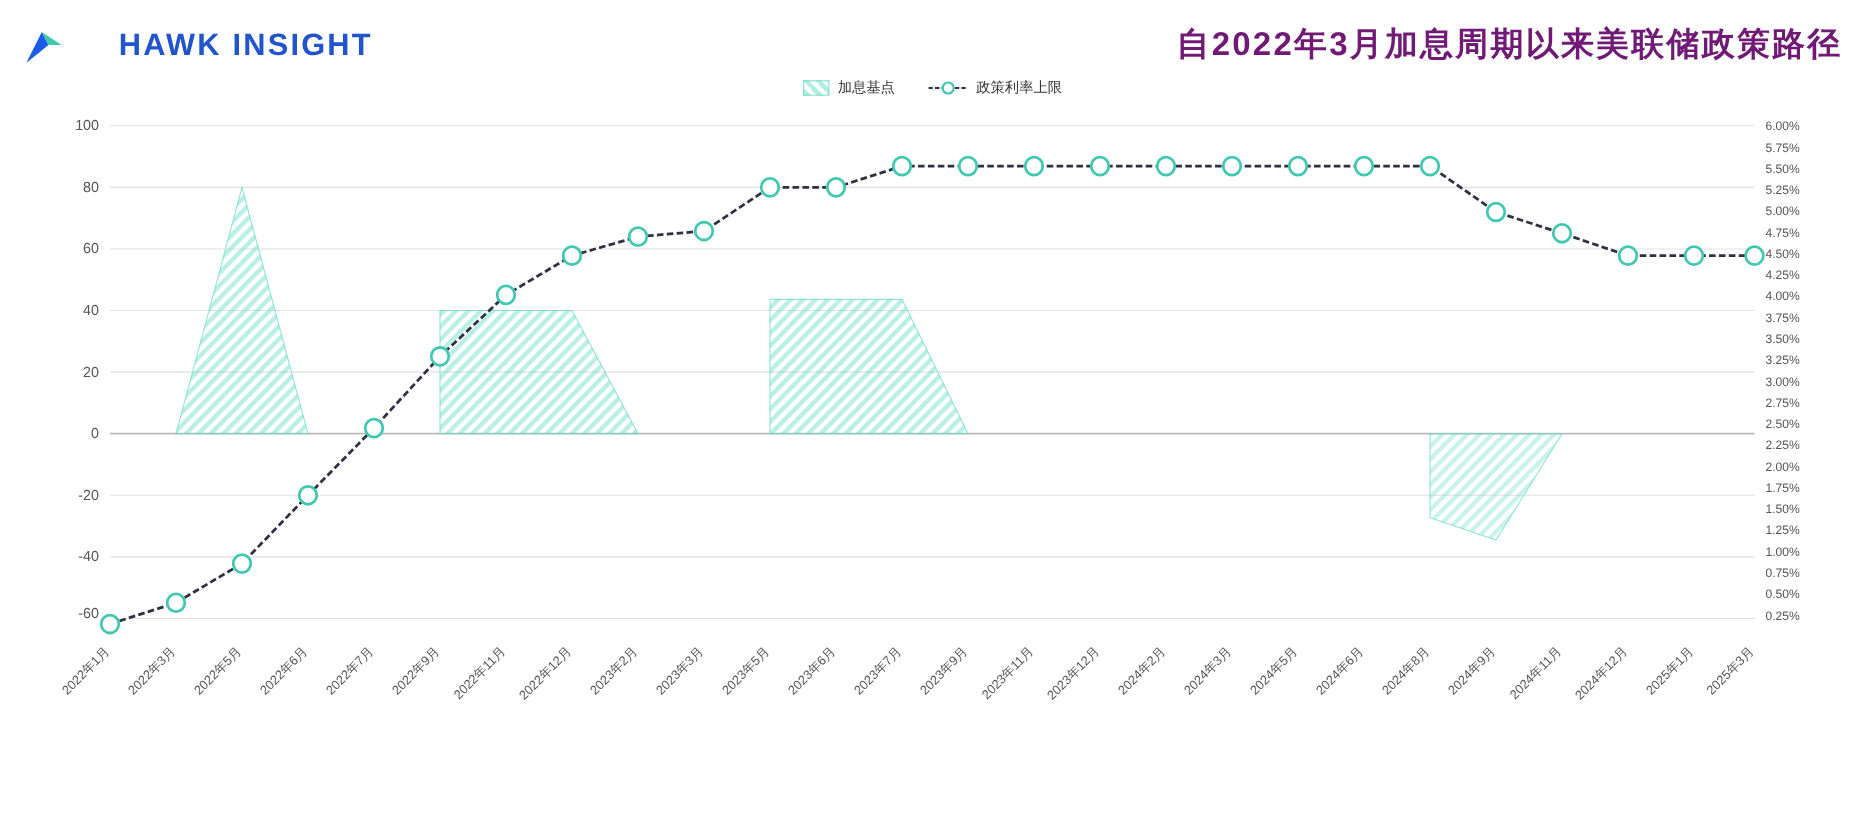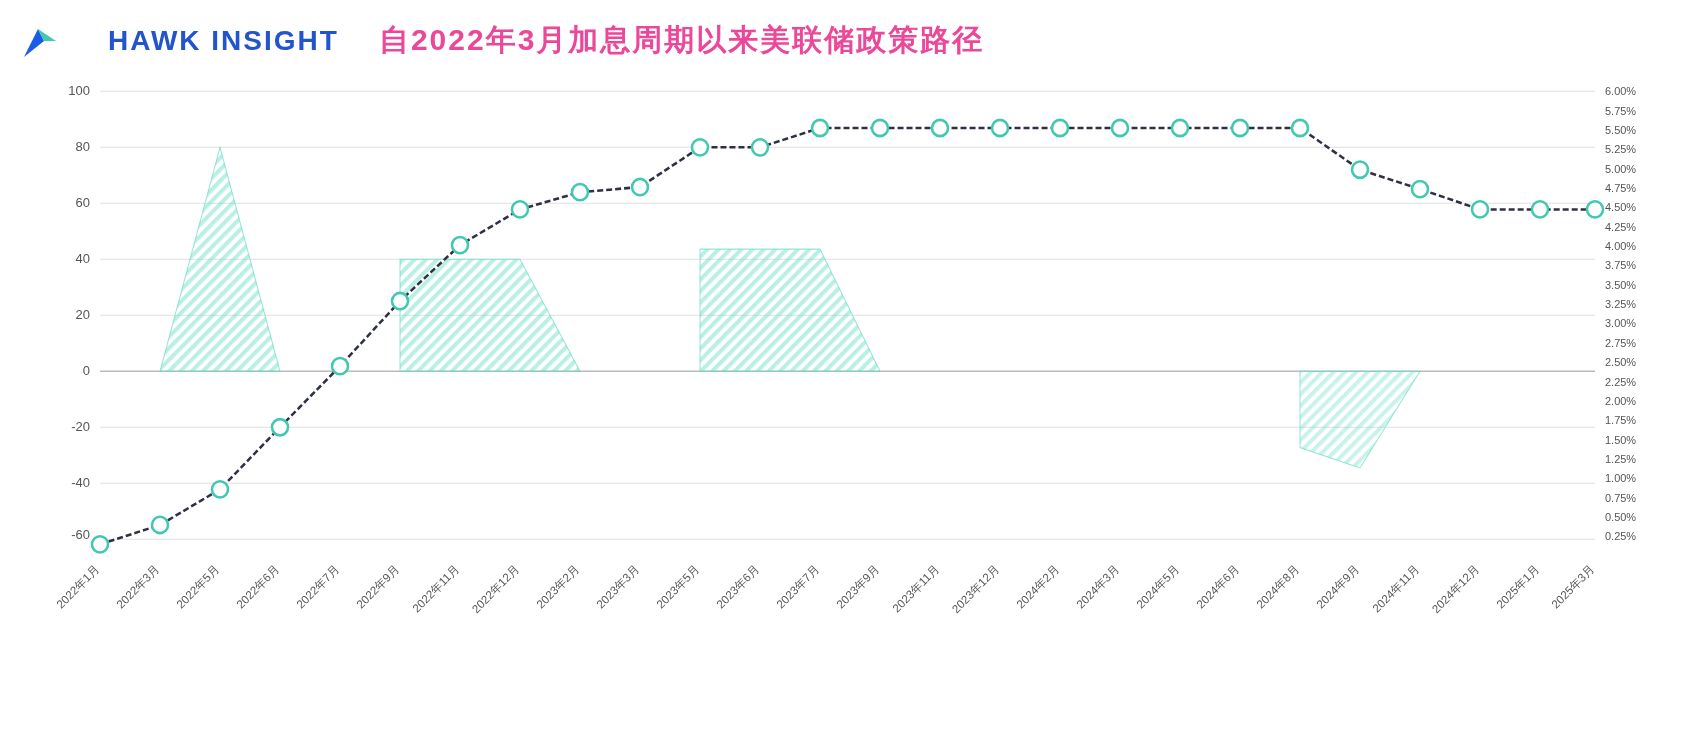--- a/index.html
+++ b/index.html
@@ -38,24 +38,24 @@
       color: #1a1a2e;
       letter-spacing: 2px;
       line-height: 1;
     }
     .logo-text span {
       color: #2255cc;
       margin-left: 38px;
     }
     .chart-title {
       flex: 1;
-      text-align: left;
+      text-align: right;
       font-size: 30px;
       font-weight: 700;
-      color: #ec4899;
+      color: #701a75;
       letter-spacing: 2px;
     }
     .legend {
       display: flex;
       justify-content: center;
       gap: 30px;
       margin-bottom: 5px;
     }
     .legend-item {
       display: flex;
@@ -90,20 +90,33 @@
         <polygon points="4,36 18,8 24,20 14,28" fill="#1a5ce8"></polygon>
         <polygon points="18,8 36,20 24,20" fill="#40c8b0"></polygon>
       </svg>
       <div class="logo-text">
         <span>HAWK INSIGHT</span>
       </div>
     </div>
     <div class="chart-title">自2022年3月加息周期以来美联储政策路径</div>
   </div>
 
+  <div class="legend">
+    <div class="legend-item">
+      <div class="legend-box" style="background:repeating-linear-gradient(45deg, rgba(100,220,195,0.5) 0px, rgba(100,220,195,0.5) 4px, transparent 4px, transparent 8px); border:1px solid rgba(100,220,195,0.8);"></div>
+      <span>加息基点</span>
+    </div>
+    <div class="legend-item">
+      <svg width="36" height="16">
+        <line x1="0" y1="8" x2="36" y2="8" stroke="#2d3142" stroke-width="2" stroke-dasharray="4,2"></line>
+        <circle cx="18" cy="8" r="5" fill="white" stroke="#40c8b0" stroke-width="2"></circle>
+      </svg>
+      <span>政策利率上限</span>
+    </div>
+  </div>
 
   <div class="chart-area">
     <svg class="chart-svg" viewBox="0 0 1655 560" preserveAspectRatio="none">
       <defs>
         <pattern id="diag" patternUnits="userSpaceOnUse" width="8" height="8" patternTransform="rotate(45)">
           <rect width="4" height="8" fill="rgba(100,220,195,0.45)"></rect>
         </pattern>
         <pattern id="diagNeg" patternUnits="userSpaceOnUse" width="8" height="8" patternTransform="rotate(45)">
           <rect width="4" height="8" fill="rgba(100,220,195,0.35)"></rect>
         </pattern>

